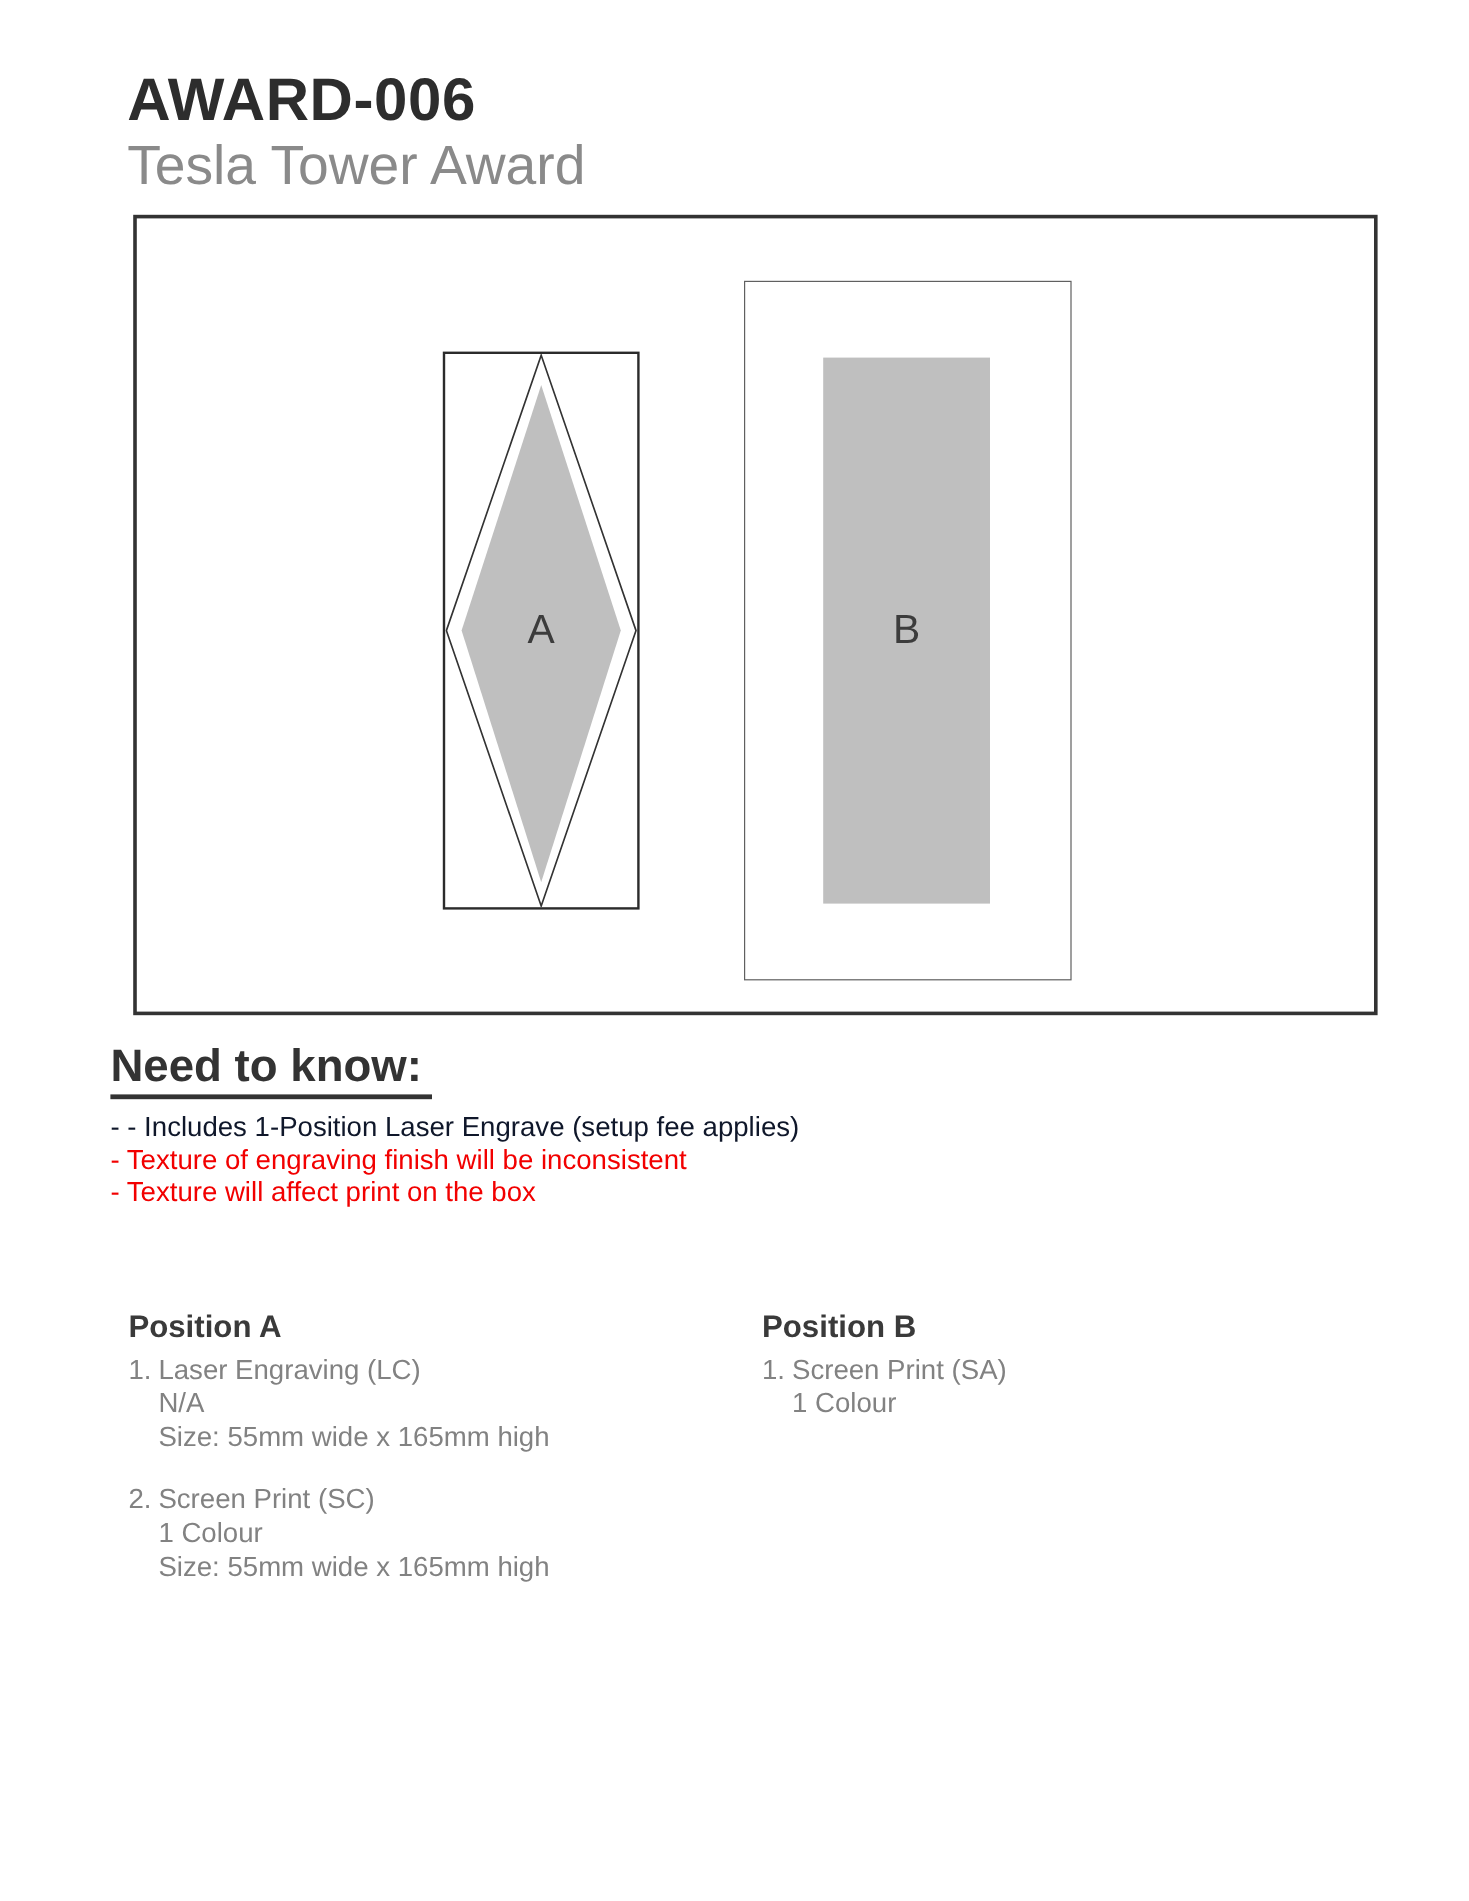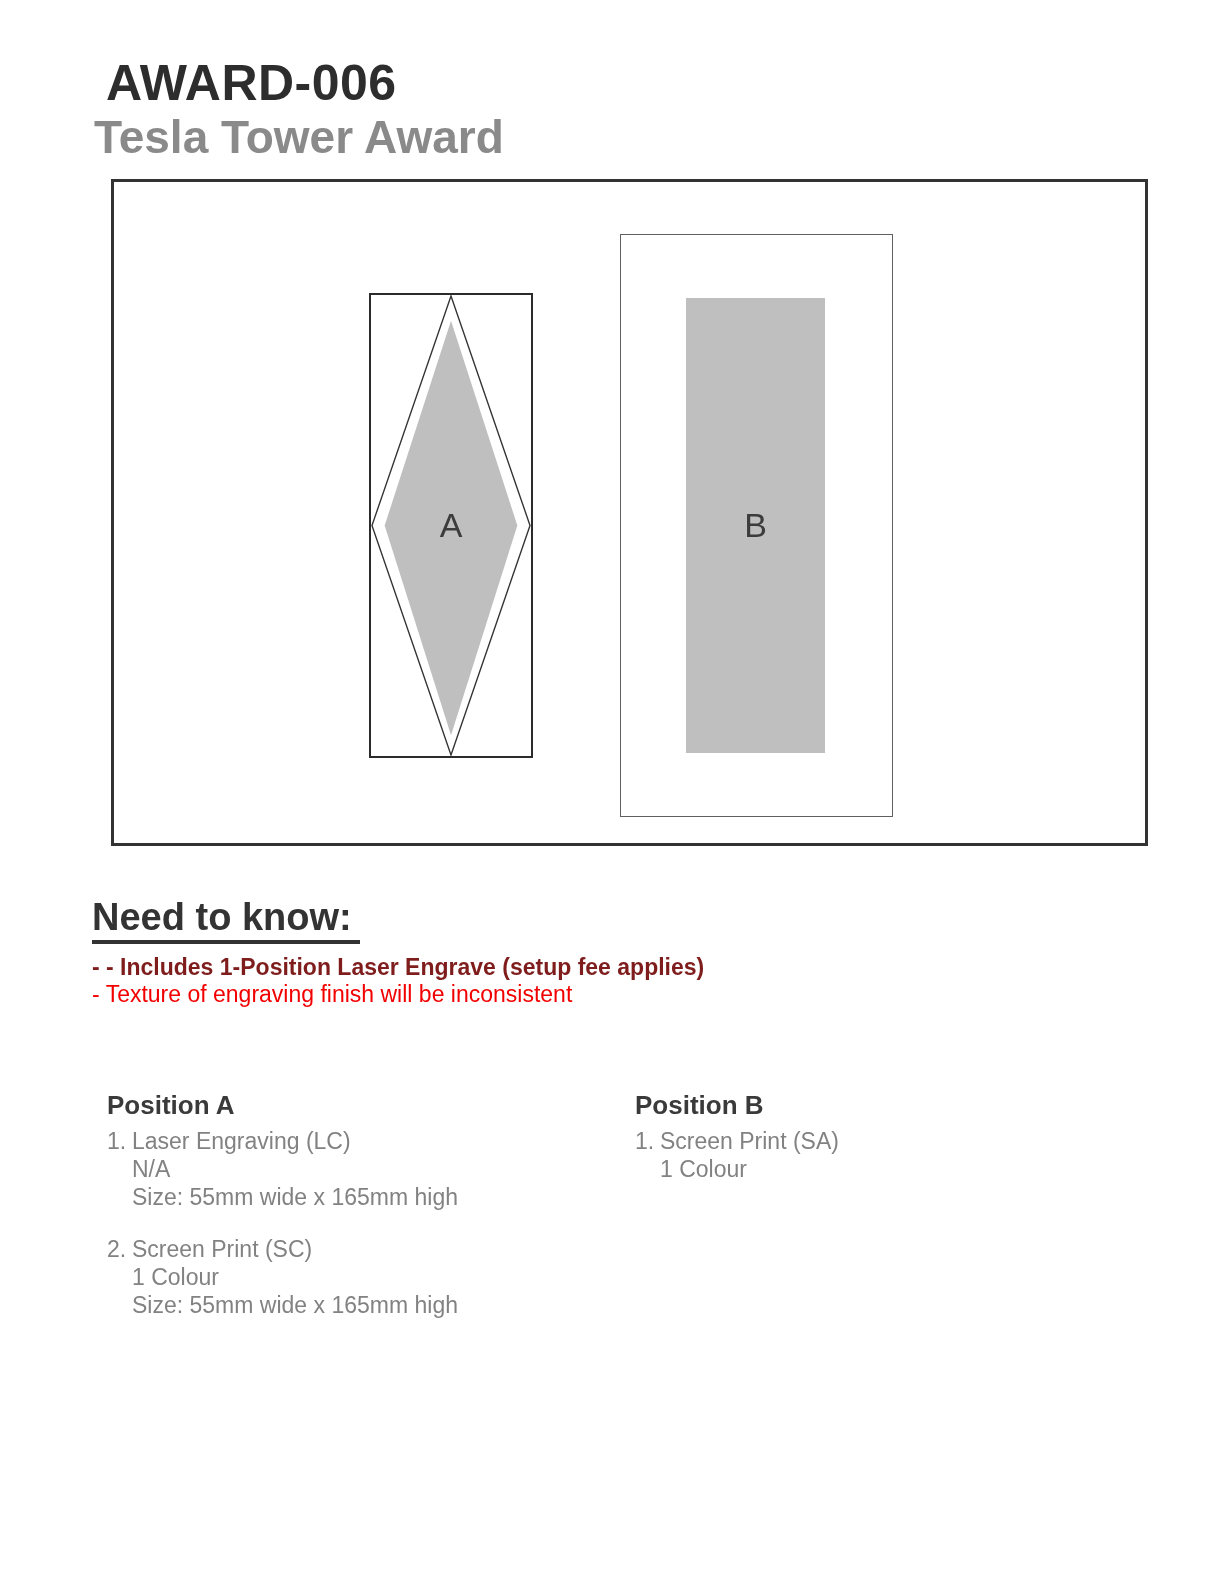--- a/index.html
+++ b/index.html
@@ -9,22 +9,22 @@
     width: 1224px; height: 1584px; position: relative;
   }
   .page { position: absolute; left: 0; top: 0; width: 1224px; height: 1392px; background: #fff; overflow: hidden; }
 
   
   .product-code {
     position: absolute; left: 106px; top: 56px;
     font-size: 50px; line-height: 54px; font-weight: bold; color: #2d2d2d; letter-spacing: 0.5px;
   }
   .product-name {
-    position: absolute; left: 94px; top: 112px;
-    font-size: 46px; line-height: 50px; font-weight: bold; color: #8a8a8a;
+    position: absolute; left: 106px; top: 112px;
+    font-size: 46px; line-height: 50px; font-weight: normal; color: #8a8a8a;
   }
 
   
   .figure {
     position: absolute; left: 111px; top: 179px; width: 1037px; height: 667px;
     border: 3px solid #333333; background: #ffffff;
   }
   .rect-a {
     position: absolute; left: 255px; top: 111px; width: 164px; height: 465px;
     border: 2px solid #2b2b2b;
@@ -49,24 +49,24 @@
     display: flex; align-items: center; justify-content: center;
     font-size: 34px; color: #3c3c3c;
   }
 
   
   .section-heading {
     display: inline-block;
     font-size: 38px; line-height: 42px; font-weight: bold; color: #333333;
     border-bottom: 4px solid #333333; padding: 0 8px 2px 0;
   }
-  .need-section { position: absolute; left: 92px; top: 896px; }
+  .need-section { position: absolute; left: 92px; top: 868px; }
   .need-notes { margin-top: 10px; }
   .note { font-size: 23px; line-height: 27px; white-space: pre; }
-  .note.gray { color: #7f1d1d; font-weight: bold; }
+  .note.gray { color: #0f172a; }
   .note.red { color: #f20000; }
 
   .branding-section { position: absolute; left: 92px; top: 1066px; }
   .branding-columns { display: flex; margin-top: 24px; }
   .brand-col { width: 543px; padding-left: 15px; }
   .brand-col.col-b { width: auto; padding-left: 0; }
   .pos-title { font-size: 26px; line-height: 30px; font-weight: bold; color: #3a3a3a; margin-bottom: 7px; }
   .option { display: flex; }
   .option + .option { margin-top: 24px; }
   .opt-num { width: 25px; flex: 0 0 25px; font-size: 23px; line-height: 28px; color: #828282; }
@@ -97,20 +97,21 @@
       </div>
     </div>
 
   </div>
 
   <div class="need-section">
     <div class="section-heading">Need to know:</div>
     <div class="need-notes">
       <div class="note gray">- - Includes 1-Position Laser Engrave (setup fee applies)</div>
       <div class="note red">- Texture of engraving finish will be inconsistent</div>
+      <div class="note red">- Texture will affect print on the box</div>
     </div>
   </div>
 
   <div class="branding-section">
     <div class="branding-columns">
 
       <div class="brand-col col-a">
         <div class="pos-title">Position A</div>
         <div class="option">
           <div class="opt-num">1.</div>

